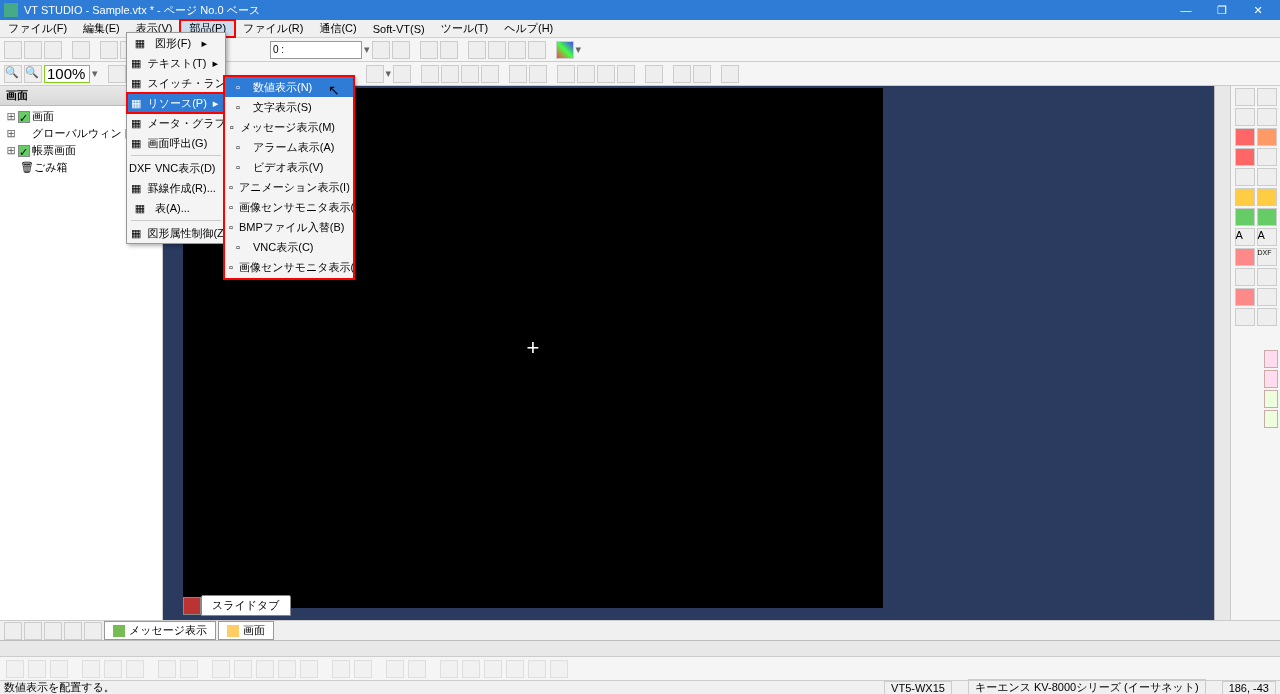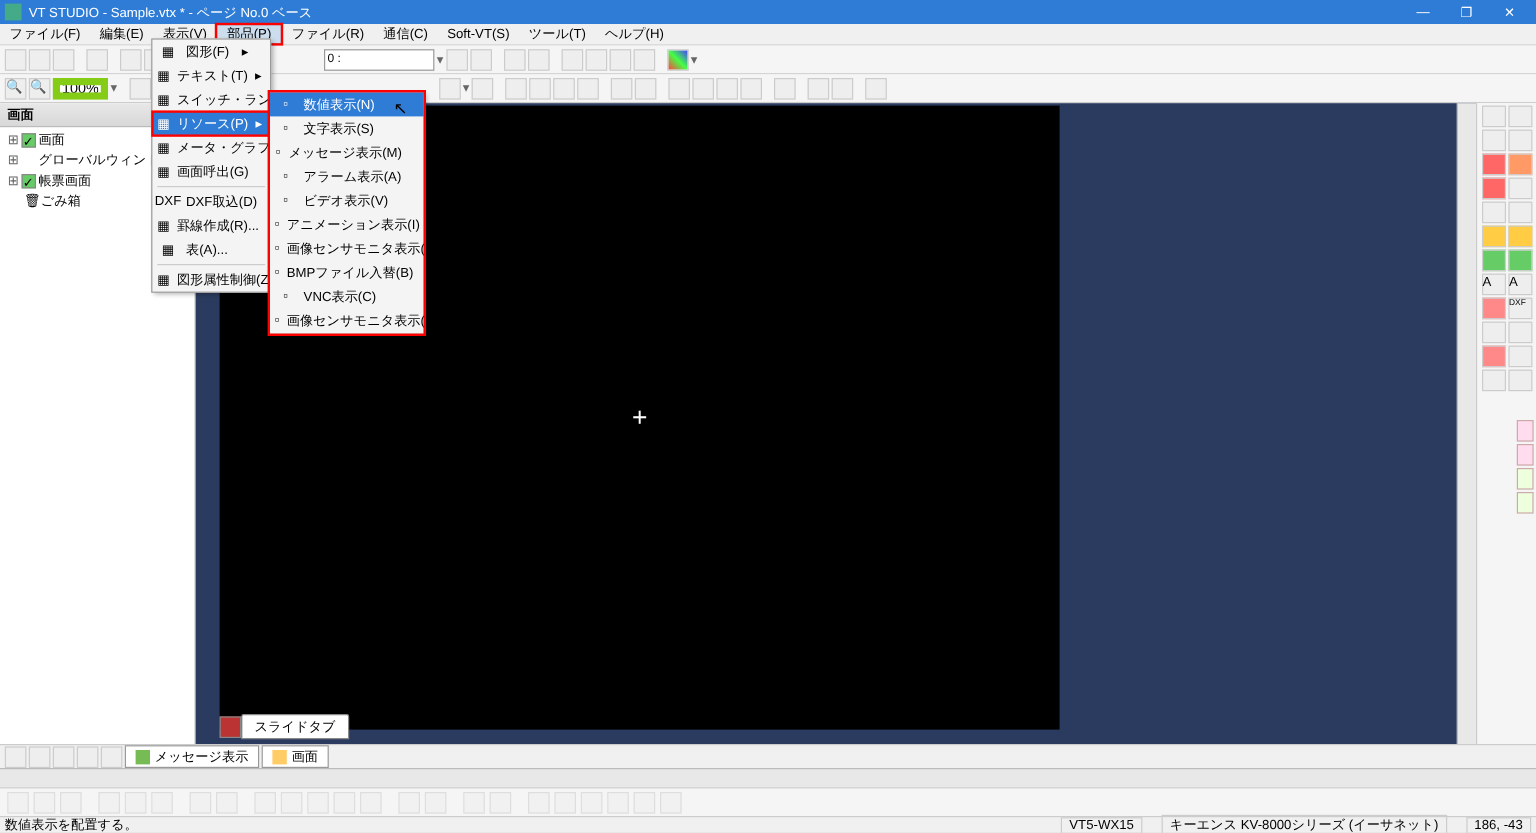--- a/index.html
+++ b/index.html
@@ -12,21 +12,21 @@
 .titlebar .wincontrols .close { background: transparent; }
 
 .menubar { background: #f0f0f0; height: 18px; display: flex; align-items: stretch; border-bottom: 1px solid #d0d0d0; }
 .menubar .menuitem { padding: 2px 8px; display: flex; align-items: center; }
 .menubar .menuitem.open { background: #cde; border: 1px solid #8ac; }
 .menubar .menuitem.highlight { outline: 2px solid #ff0000; outline-offset: -1px; z-index: 5; }
 
 .toolbar { background: #f5f5f5; height: 24px; display: flex; align-items: center; gap: 2px; padding: 0 4px; border-bottom: 1px solid #ccc; }
 .tbbtn { width: 18px; height: 18px; background: #eee; border: 1px solid #ccc; display:inline-block; }
 .tbsep { width: 6px; }
-.tbinput { width: 46px; height: 18px; border: 6px solid #84cc16; background: #fff; font-size: 12px; padding: 0 2px; }
+.tbinput { width: 46px; height: 18px; border: 1px solid #84cc16; background: #fff; font-size: 15px; padding: 0 2px; }
 .tbcombo { width: 92px; height: 18px; border: 1px solid #999; background: #fff; font-size: 10px; padding: 0 2px; }
 
 .toolbar2 { background: #f5f5f5; height: 24px; display: flex; align-items: center; gap: 2px; padding: 0 4px; border-bottom: 1px solid #ccc; }
 
 .mainrow { display: flex; height: calc(100% - 20px - 18px - 24px - 24px - 20px - 16px - 24px - 14px); }
 
 .leftpanel { width: 163px; background: #fff; border-right: 1px solid #ccc; display: flex; flex-direction: column; }
 .panelhdr { background: linear-gradient(#e8e8e8,#d8d8d8); padding: 2px 6px; border-bottom: 1px solid #bbb; font-weight: bold; }
 .tree { padding: 2px; }
 .treeitem { display: flex; align-items: center; gap: 2px; padding: 1px 0 1px 4px; }
@@ -270,21 +270,21 @@
       <span>メータ・グラフ(M)</span>
       <span class="arrow">▸</span>
     </div>
     <div class="mrow">
       <span class="micon">▦</span>
       <span>画面呼出(G)</span>
     </div>
     <div class="msep"></div>
     <div class="mrow">
       <span class="micon">DXF</span>
-      <span>DXF取込(D)</span>
+      <span>VNC表示(D)</span>
     </div>
     <div class="mrow">
       <span class="micon">▦</span>
       <span>罫線作成(R)...</span>
     </div>
     <div class="mrow">
       <span class="micon">▦</span>
       <span>表(A)...</span>
     </div>
     <div class="msep"></div>

